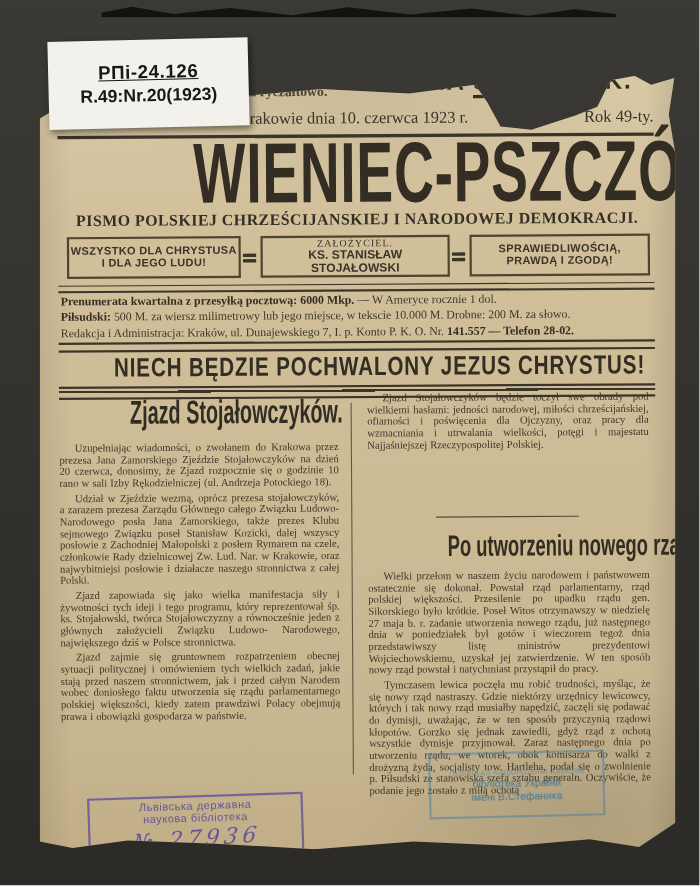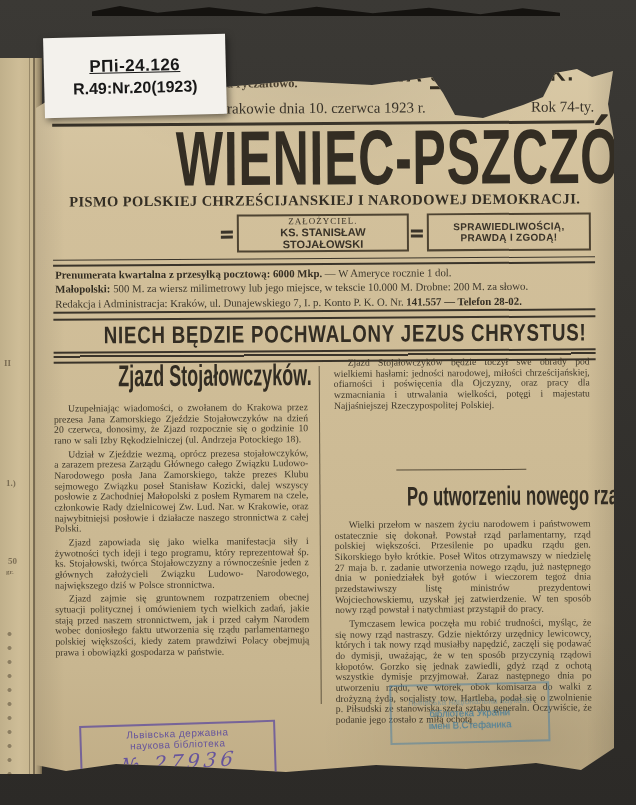--- a/index.html
+++ b/index.html
@@ -109,52 +109,47 @@
   .stamp-blue .s1{font-size:9.5px;margin-top:1px;}
   .stamp-blue .s2{font-size:9.5px;margin-top:1px;}
 </style>
 </head>
 <body>
 
 <div class="stage">
 
   <div class="top-debris"></div>
 
-  <div class="spine">
-    <div class="edge-line"></div>
-    <div class="edge-line2"></div>
-    <div class="frag" style="left:4px;top:300px;">II</div>
-    <div class="frag" style="left:6px;top:420px;">1.)</div>
-    <div class="frag" style="left:8px;top:498px;">50</div>
-    <div class="frag" style="left:6px;top:510px;font-size:7px;">gr.</div>
-    <div class="ornament"></div>
-  </div>
 
   <div class="page">
     <div class="content">
 
       <div class="abs postal">pocztowa opłacona ryczałtowo.</div>
       <div class="abs price sans">
         <span>CENA</span>
         <span class="uv">500</span>
         <span>MAREK.</span>
       </div>
       <div class="abs dateline">
         <span>Nr. 20.</span>
         <span>W Krakowie dnia 10. czerwca 1923 r.</span>
-        <span>Rok 74-ty.</span>
+        <span>Rok 49-ty.</span>
       </div>
       <div class="abs rule-date"></div>
 
       <div class="abs masthead sans">
         <span class="cond">WIENIEC-PSZCZÓŁKA</span>
       </div>
       <div class="abs subtitle">PISMO POLSKIEJ CHRZEŚCIJANSKIEJ I NARODOWEJ DEMOKRACJI.</div>
 
       <div class="abs boxrow">
+        <div class="mbox" style="left:2px;width:154px;">
+          <span class="b1">WSZYSTKO DLA CHRYSTUSA</span>
+          <span class="b1">I DLA JEGO LUDU!</span>
+        </div>
         <div class="connector" style="left:162px;">
             <i></i>
             <i></i>
           </div>
         <div class="mbox" style="left:178px;width:168px;">
           <span class="b0">ZAŁOŻYCIEL.</span>
           <span class="bn">KS. STANISŁAW STOJAŁOWSKI</span>
         </div>
         <div class="connector" style="left:352px;">
             <i></i>
@@ -162,21 +157,21 @@
           </div>
         <div class="mbox" style="left:368px;width:160px;">
           <span class="b1">SPRAWIEDLIWOŚCIĄ,</span>
           <span class="b1">PRAWDĄ I ZGODĄ!</span>
         </div>
       </div>
       <div class="abs rule-double"></div>
 
       <div class="abs imprint">
         <b>Prenumerata kwartalna z przesyłką pocztową: 6000 Mkp.</b><span> — W Ameryce rocznie 1 dol. </span><br>
-        <b>Małopolski:</b><span> 500 M. za wiersz milimetrowy lub jego miejsce, w tekscie 10.000 M. Drobne: 200 M. za słowo. </span><br>
+        <b>Piłsudski:</b><span> 500 M. za wiersz milimetrowy lub jego miejsce, w tekscie 10.000 M. Drobne: 200 M. za słowo. </span><br>
         <span>Redakcja i Administracja: Kraków, ul. Dunajewskiego 7, I. p. Konto P. K. O. Nr. </span><b>141.557 — Telefon 28-02.</b>
       </div>
       <div class="abs rule-double2"></div>
 
       <div class="abs banner sans">
         <span class="cond">NIECH BĘDZIE POCHWALONY JEZUS CHRYSTUS!</span>
       </div>
       <div class="abs rule-triple"></div>
 
       <div class="abs coldiv"></div>

